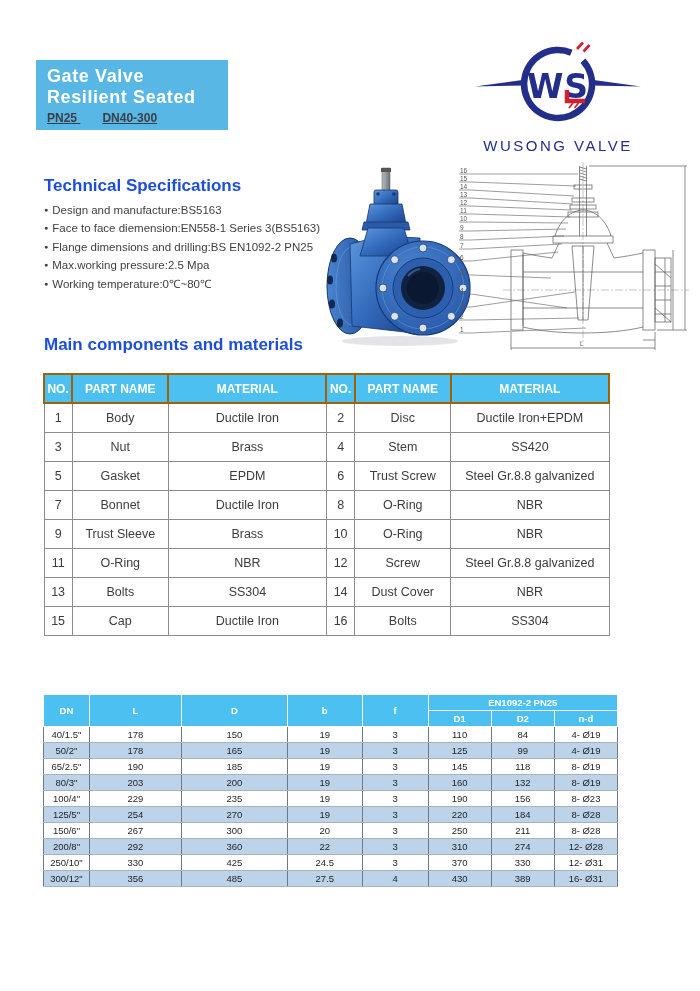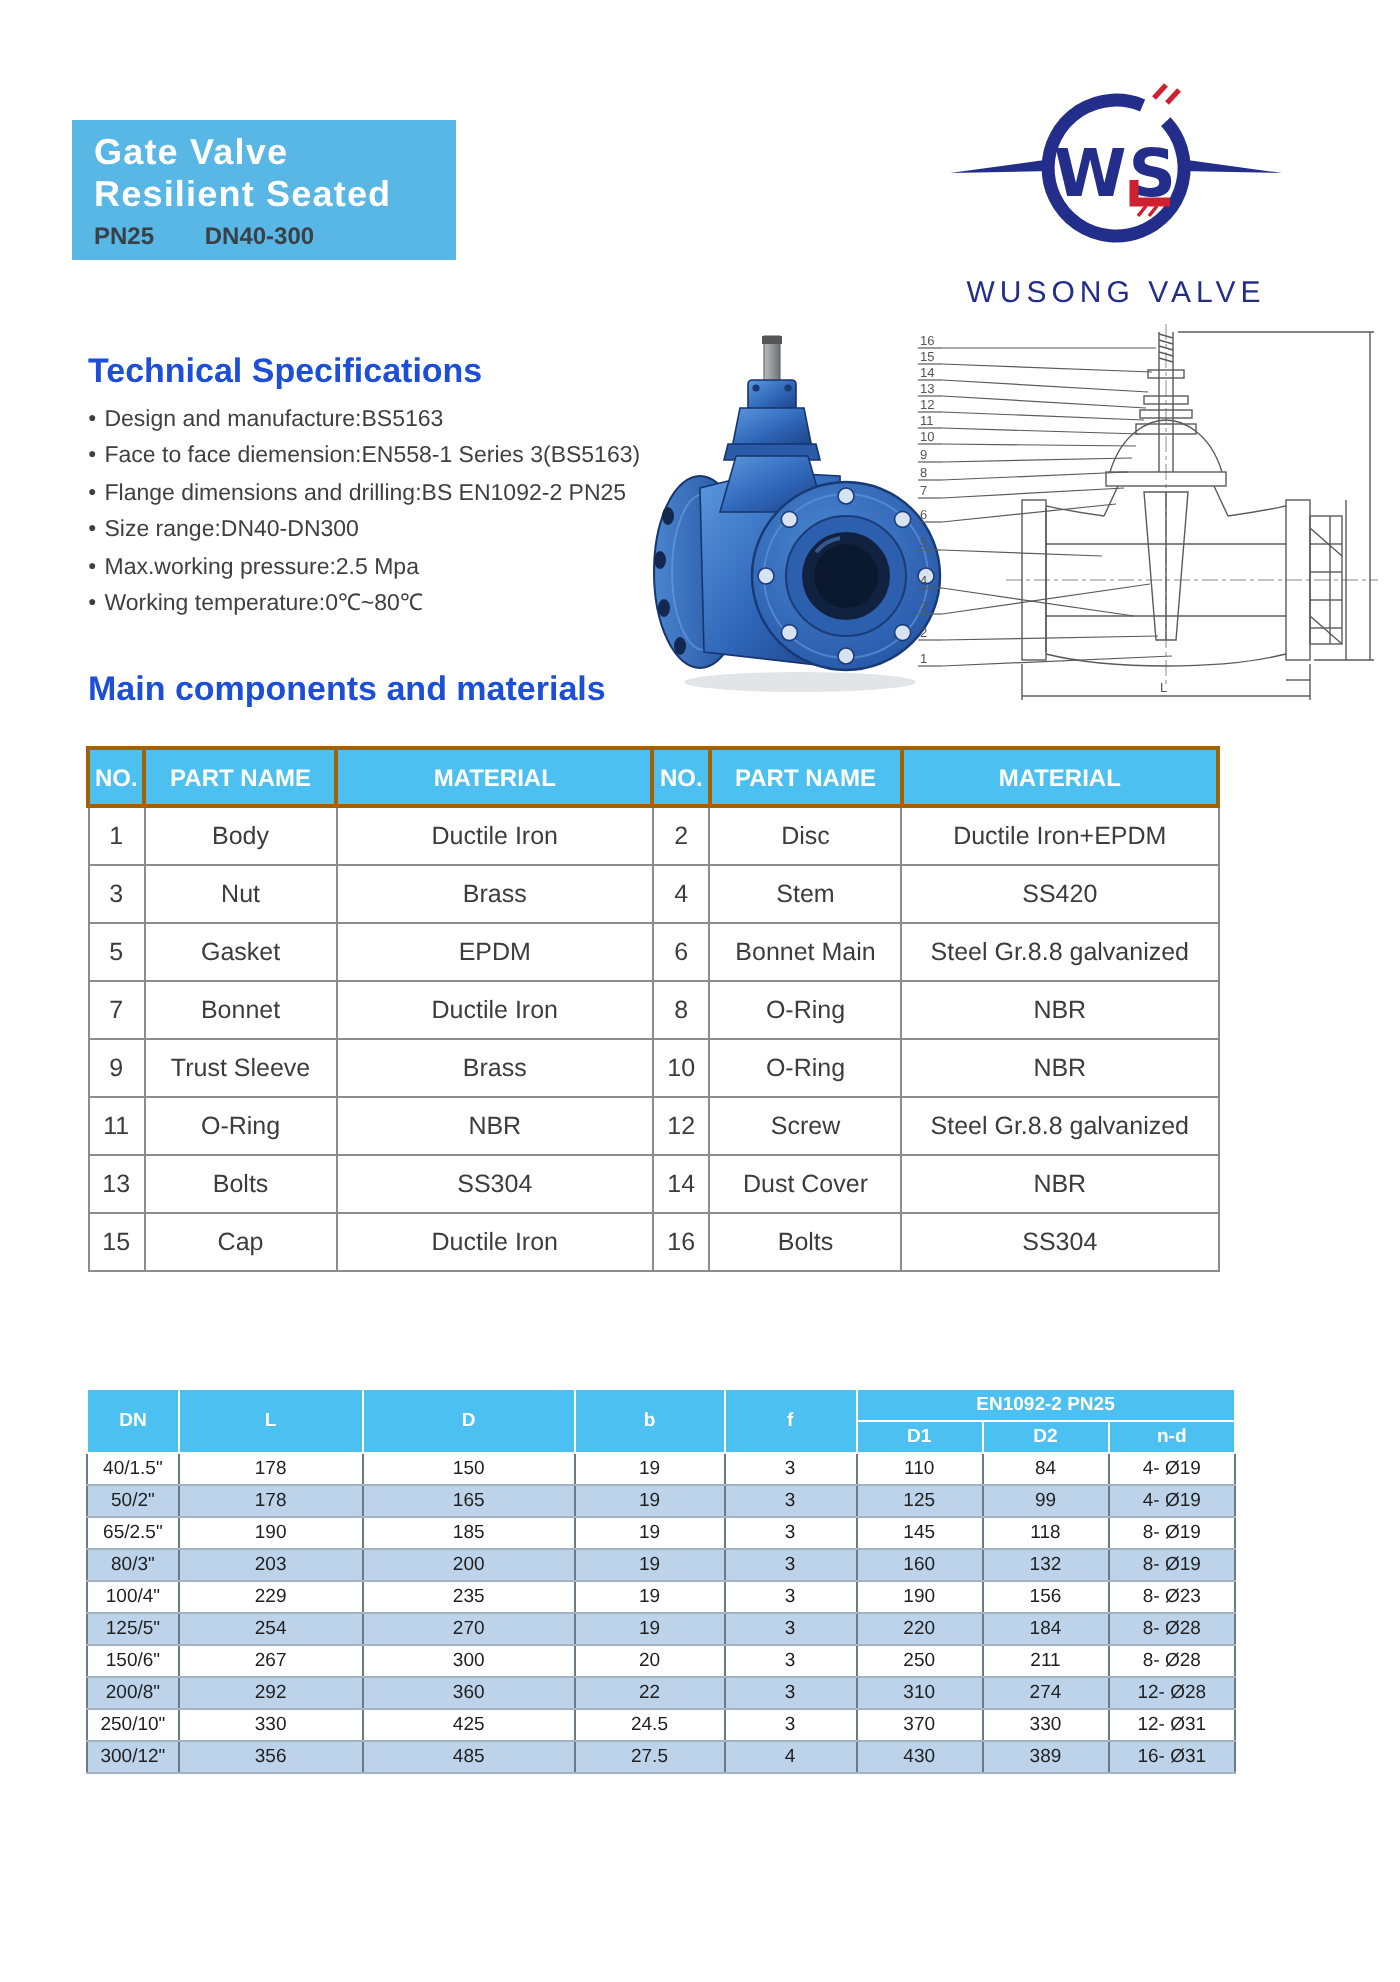--- a/index.html
+++ b/index.html
@@ -3,21 +3,21 @@
 <meta charset="utf-8">
 <style>
   html,body{margin:0;padding:0;background:#fff;}
   .page{position:relative;width:700px;height:991px;background:#fff;overflow:hidden;
         font-family:"Liberation Sans",sans-serif;}
 
   
   .title-block{position:absolute;left:36px;top:60px;width:192px;height:70px;
     background:#58b7e5;box-sizing:border-box;padding:6px 0 0 11px;}
   .title-line{color:#fff;font-size:18px;font-weight:bold;line-height:21px;letter-spacing:.6px;}
-  .title-sub{margin-top:3px;font-size:12px;font-weight:bold;color:#3b4046;}
+  .title-sub{margin-top:3px;font-size:12px;font-weight:bold;color:#3b4046;text-decoration:underline;}
   .title-sub .dn{margin-left:22px;}
 
   
   .logo{position:absolute;left:468px;top:40px;width:180px;text-align:center;}
   .logo-name{color:#232e8a;font-weight:normal;font-size:15px;letter-spacing:2.5px;margin-top:1px;}
 
   
   .section-title{position:absolute;color:#1d4ed8;font-size:17px;font-weight:bold;}
 
   
@@ -74,21 +74,20 @@
       <line x1="101.5" y1="68" x2="105.5" y2="63" stroke="#cf2030" stroke-width="1.8"></line>
     </svg>
     <div class="logo-name">WUSONG VALVE</div>
   </div>
 
   <div class="section-title" style="left:44px;top:176px;">Technical Specifications</div>
   <ul class="specs">
     <li>Design and manufacture:BS5163</li>
     <li>Face to face diemension:EN558-1 Series 3(BS5163)</li>
     <li>Flange dimensions and drilling:BS EN1092-2 PN25</li>
-    <li>Size range:DN40-DN300</li>
     <li>Max.working pressure:2.5 Mpa</li>
     <li>Working temperature:0℃~80℃</li>
   </ul>
 
   <svg class="photo" width="155" height="182" viewBox="0 0 155 182">
     <defs>
       <linearGradient id="pb" x1="0" y1="0" x2="1" y2="1">
         <stop offset="0" stop-color="#5b97dd"></stop>
           <stop offset=".55" stop-color="#2f66b8"></stop>
           <stop offset="1" stop-color="#1c4082"></stop>
@@ -286,21 +285,21 @@
           <td>Brass</td>
           <td>4</td>
           <td>Stem</td>
           <td>SS420</td>
         </tr>
         <tr>
           <td>5</td>
           <td>Gasket</td>
           <td>EPDM</td>
           <td>6</td>
-          <td>Bonnet Main</td>
+          <td>Trust Screw</td>
           <td>Steel Gr.8.8 galvanized</td>
         </tr>
         <tr>
           <td>7</td>
           <td>Bonnet</td>
           <td>Ductile Iron</td>
           <td>8</td>
           <td>O-Ring</td>
           <td>NBR</td>
         </tr>

